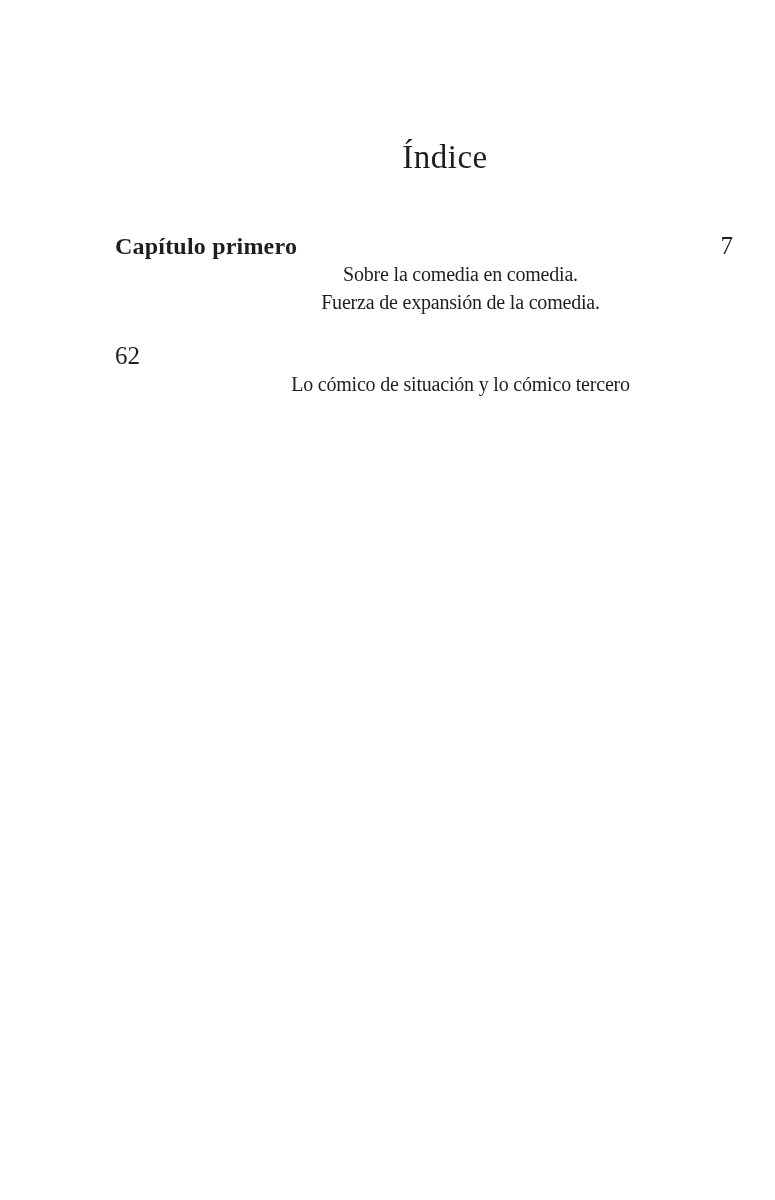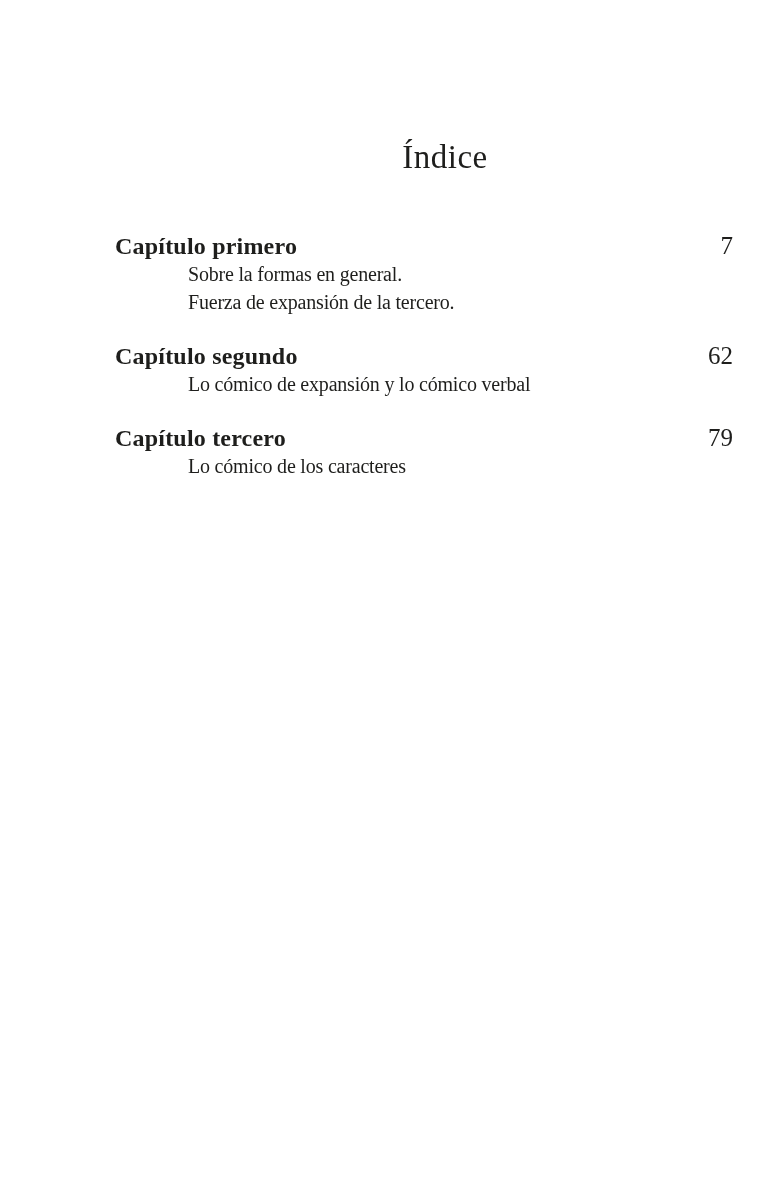--- a/index.html
+++ b/index.html
@@ -29,20 +29,21 @@
     letter-spacing: 0.5px;
   }
   .entries {
     position: absolute;
     top: 232px;
     left: 115px;
     right: 87px;
   }
   .entry {
     margin-bottom: 26px;
+    text-align: center;
   }
   .entry-head {
     display: flex;
     justify-content: space-between;
     align-items: baseline;
   }
   .chapter-title {
     font-size: 24px;
     font-weight: 700;
     line-height: 28px;
@@ -70,39 +71,29 @@
   <div class="toc-title">Índice</div>
 
   <div class="entries">
 
     <div class="entry">
       <div class="entry-head">
         <span class="chapter-title">Capítulo primero</span>
         <span class="chapter-page">7</span>
       </div>
       <div class="sublines">
-        <div class="subline">Sobre la formas en general.</div>
-        <div class="subline">Fuerza de expansión de la tercero.</div>
+        <div class="subline">Sobre la comedia en comedia.</div>
+        <div class="subline">Fuerza de expansión de la comedia.</div>
       </div>
     </div>
 
     <div class="entry">
       <div class="entry-head">
-        <span class="chapter-title">Capítulo segundo</span>
         <span class="chapter-page">62</span>
       </div>
       <div class="sublines">
-        <div class="subline">Lo cómico de expansión y lo cómico verbal</div>
+        <div class="subline">Lo cómico de situación y lo cómico tercero</div>
       </div>
     </div>
 
-    <div class="entry">
-      <div class="entry-head">
-        <span class="chapter-title">Capítulo tercero</span>
-        <span class="chapter-page">79</span>
-      </div>
-      <div class="sublines">
-        <div class="subline">Lo cómico de los caracteres</div>
-      </div>
-    </div>
 
   </div>
 </div>
 
 </body></html>

